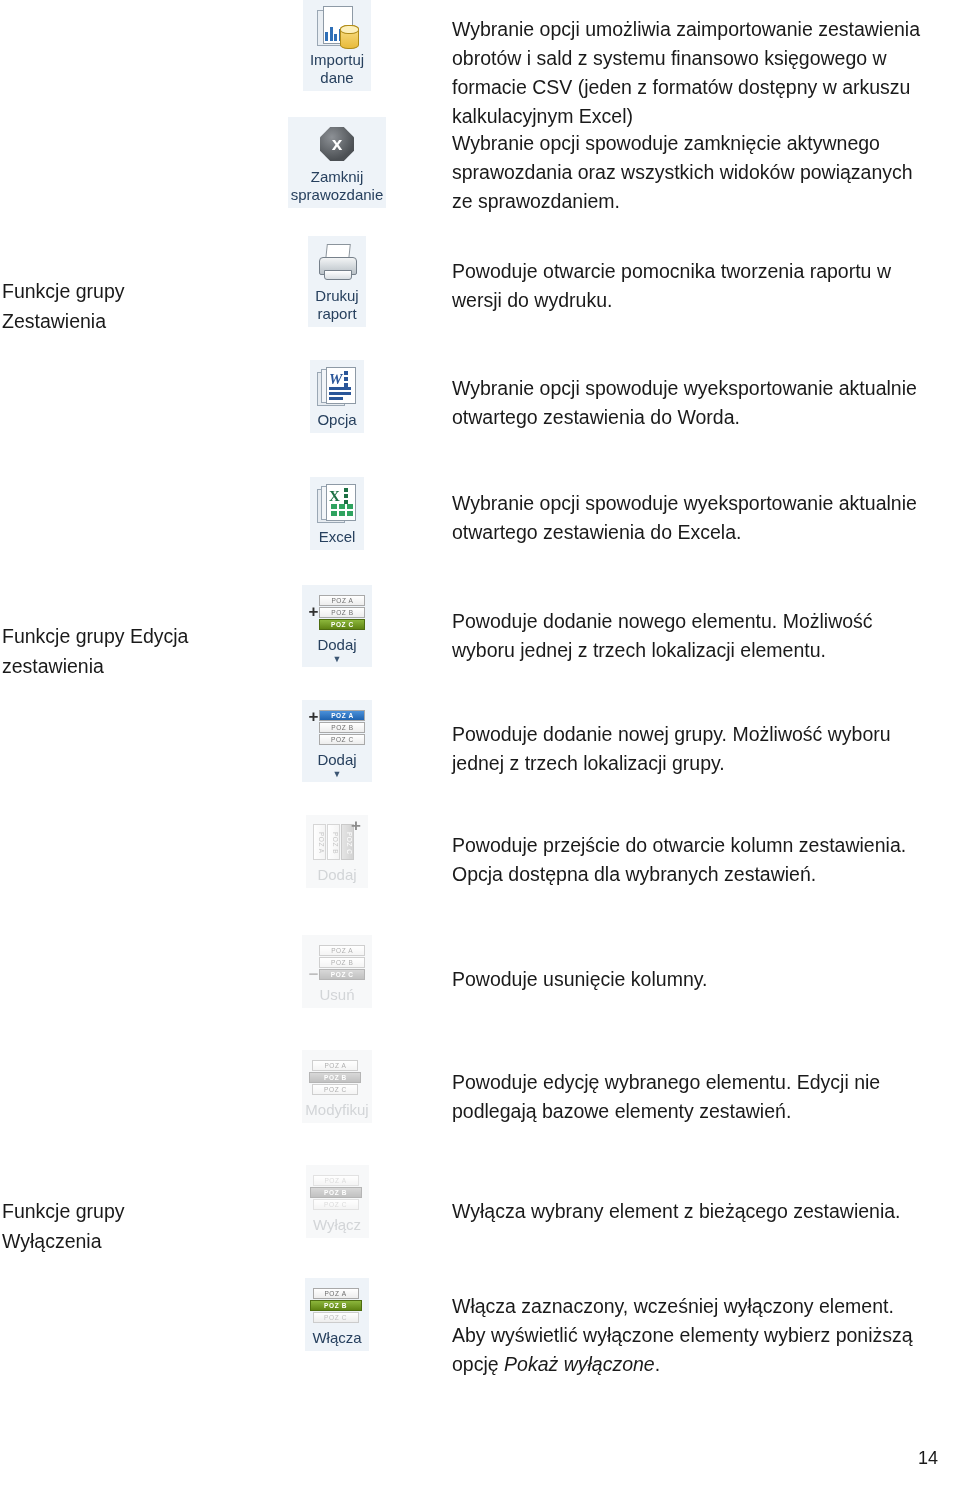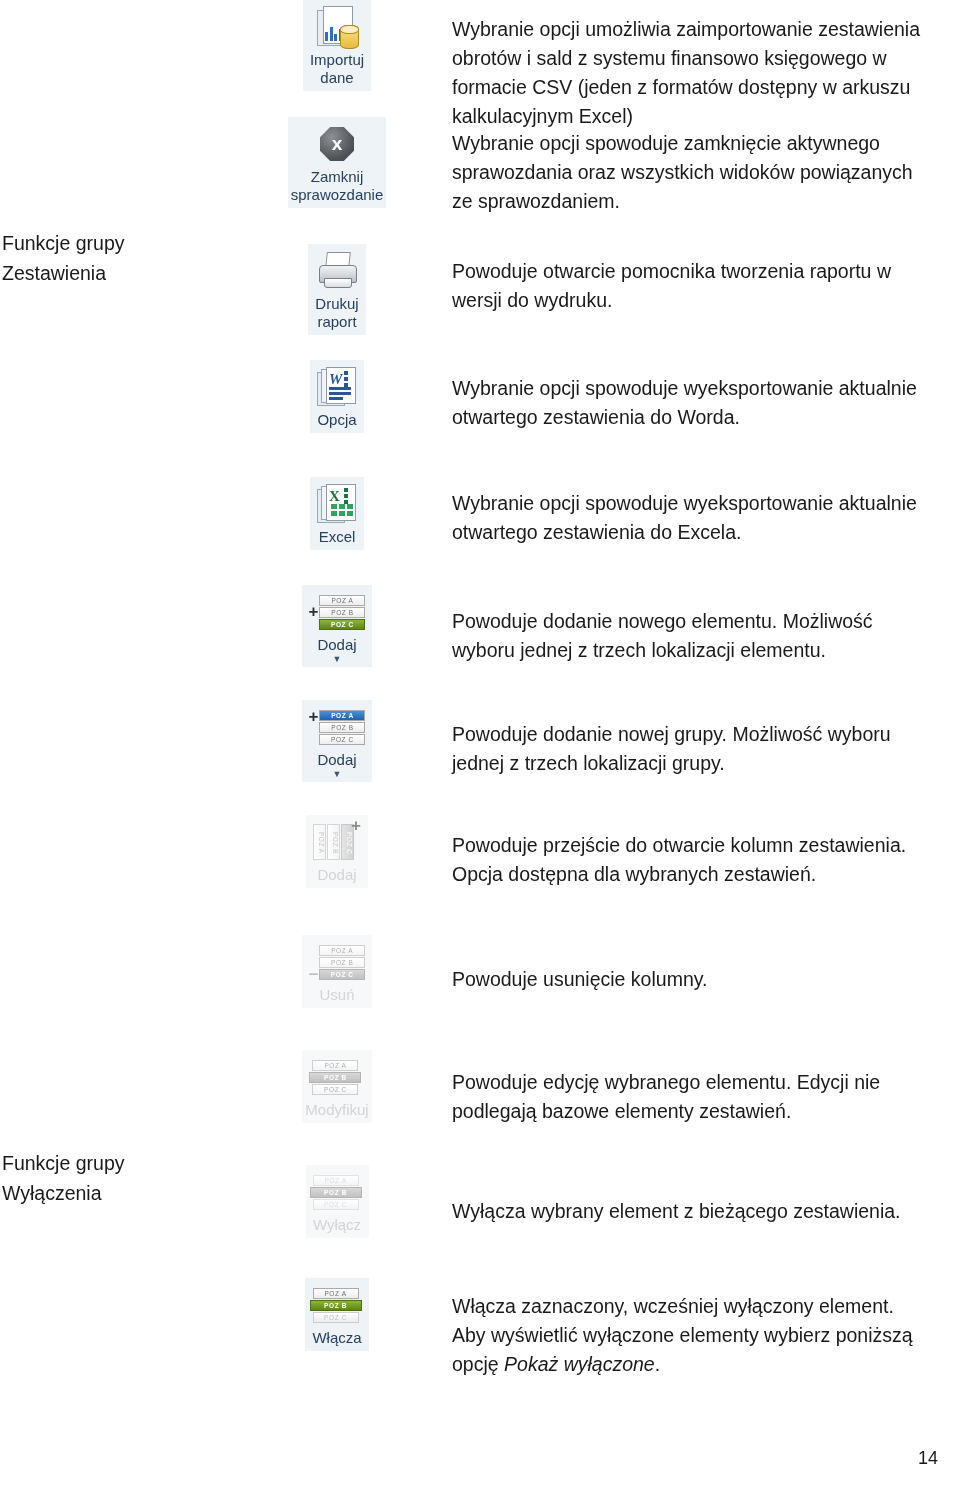--- a/index.html
+++ b/index.html
@@ -22,20 +22,21 @@
   }
   
   .group-label {
     position: absolute;
     left: 2px;
     width: 250px;
     font-size: 19.5px;
     line-height: 30px;
     color: #1a1a1a;
     font-family: "Liberation Sans", sans-serif;
+    margin-top: 48px;
   }
   
   .row {
     position: absolute;
     left: 0;
     width: 960px;
   }
   .icon-cell {
     position: absolute;
     left: 292px;
@@ -228,20 +229,24 @@
 </head>
 <body>
 
 <div class="page">
 
   <div class="group-label" style="top:228px">
     <div>Funkcje grupy</div>
     <div>Zestawienia</div>
   </div>
 
+  <div class="group-label" style="top:573px">
+    <div>Funkcje grupy Edycja</div>
+    <div>zestawienia</div>
+  </div>
 
   <div class="group-label" style="top:1148px">
     <div>Funkcje grupy</div>
     <div>Wyłączenia</div>
   </div>
 
   <div class="row" style="top:0px">
     <div class="icon-cell" style="top:0px">
       <div class="rb">
         <div class="rb-art">
@@ -271,21 +276,21 @@
           <div class="octagon">x</div>
         </div>
         <div class="rb-label">Zamknij</div>
         <div class="rb-label">sprawozdanie</div>
       </div>
     </div>
     <div class="desc" style="top:12px">Wybranie opcji spowoduje zamknięcie aktywnego sprawozdania oraz wszystkich widoków powiązanych ze sprawozdaniem.</div>
   </div>
 
   <div class="row" style="top:232px">
-    <div class="icon-cell" style="top:12px">
+    <div class="icon-cell" style="top:4px">
       <div class="rb">
         <div class="rb-art">
           <div class="printer">
             <div class="paper"></div>
             <div class="body"></div>
             <div class="tray"></div>
           </div>
         </div>
         <div class="rb-label">Drukuj</div>
         <div class="rb-label">raport</div>

